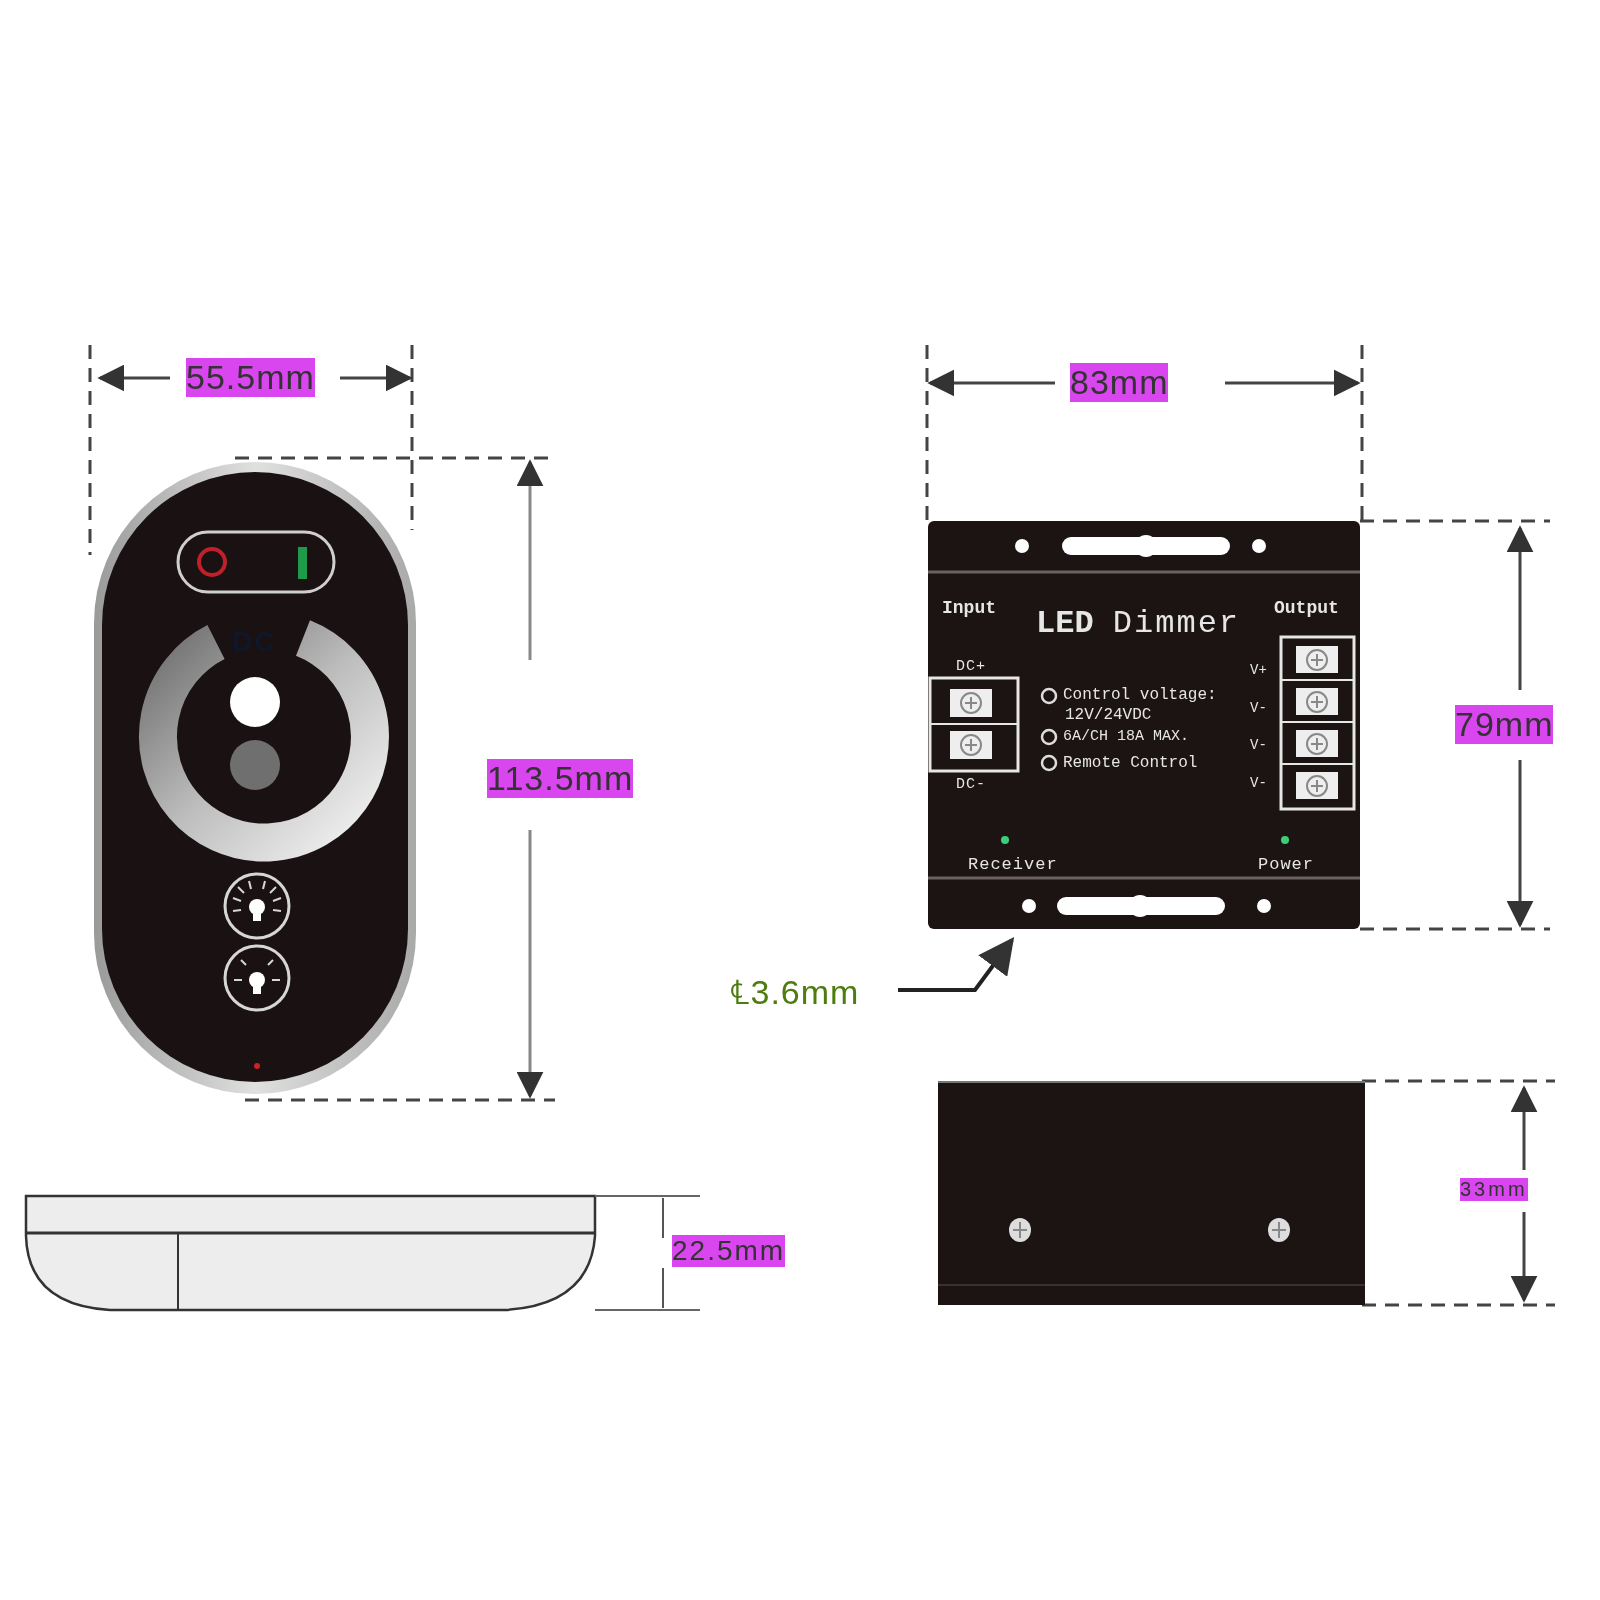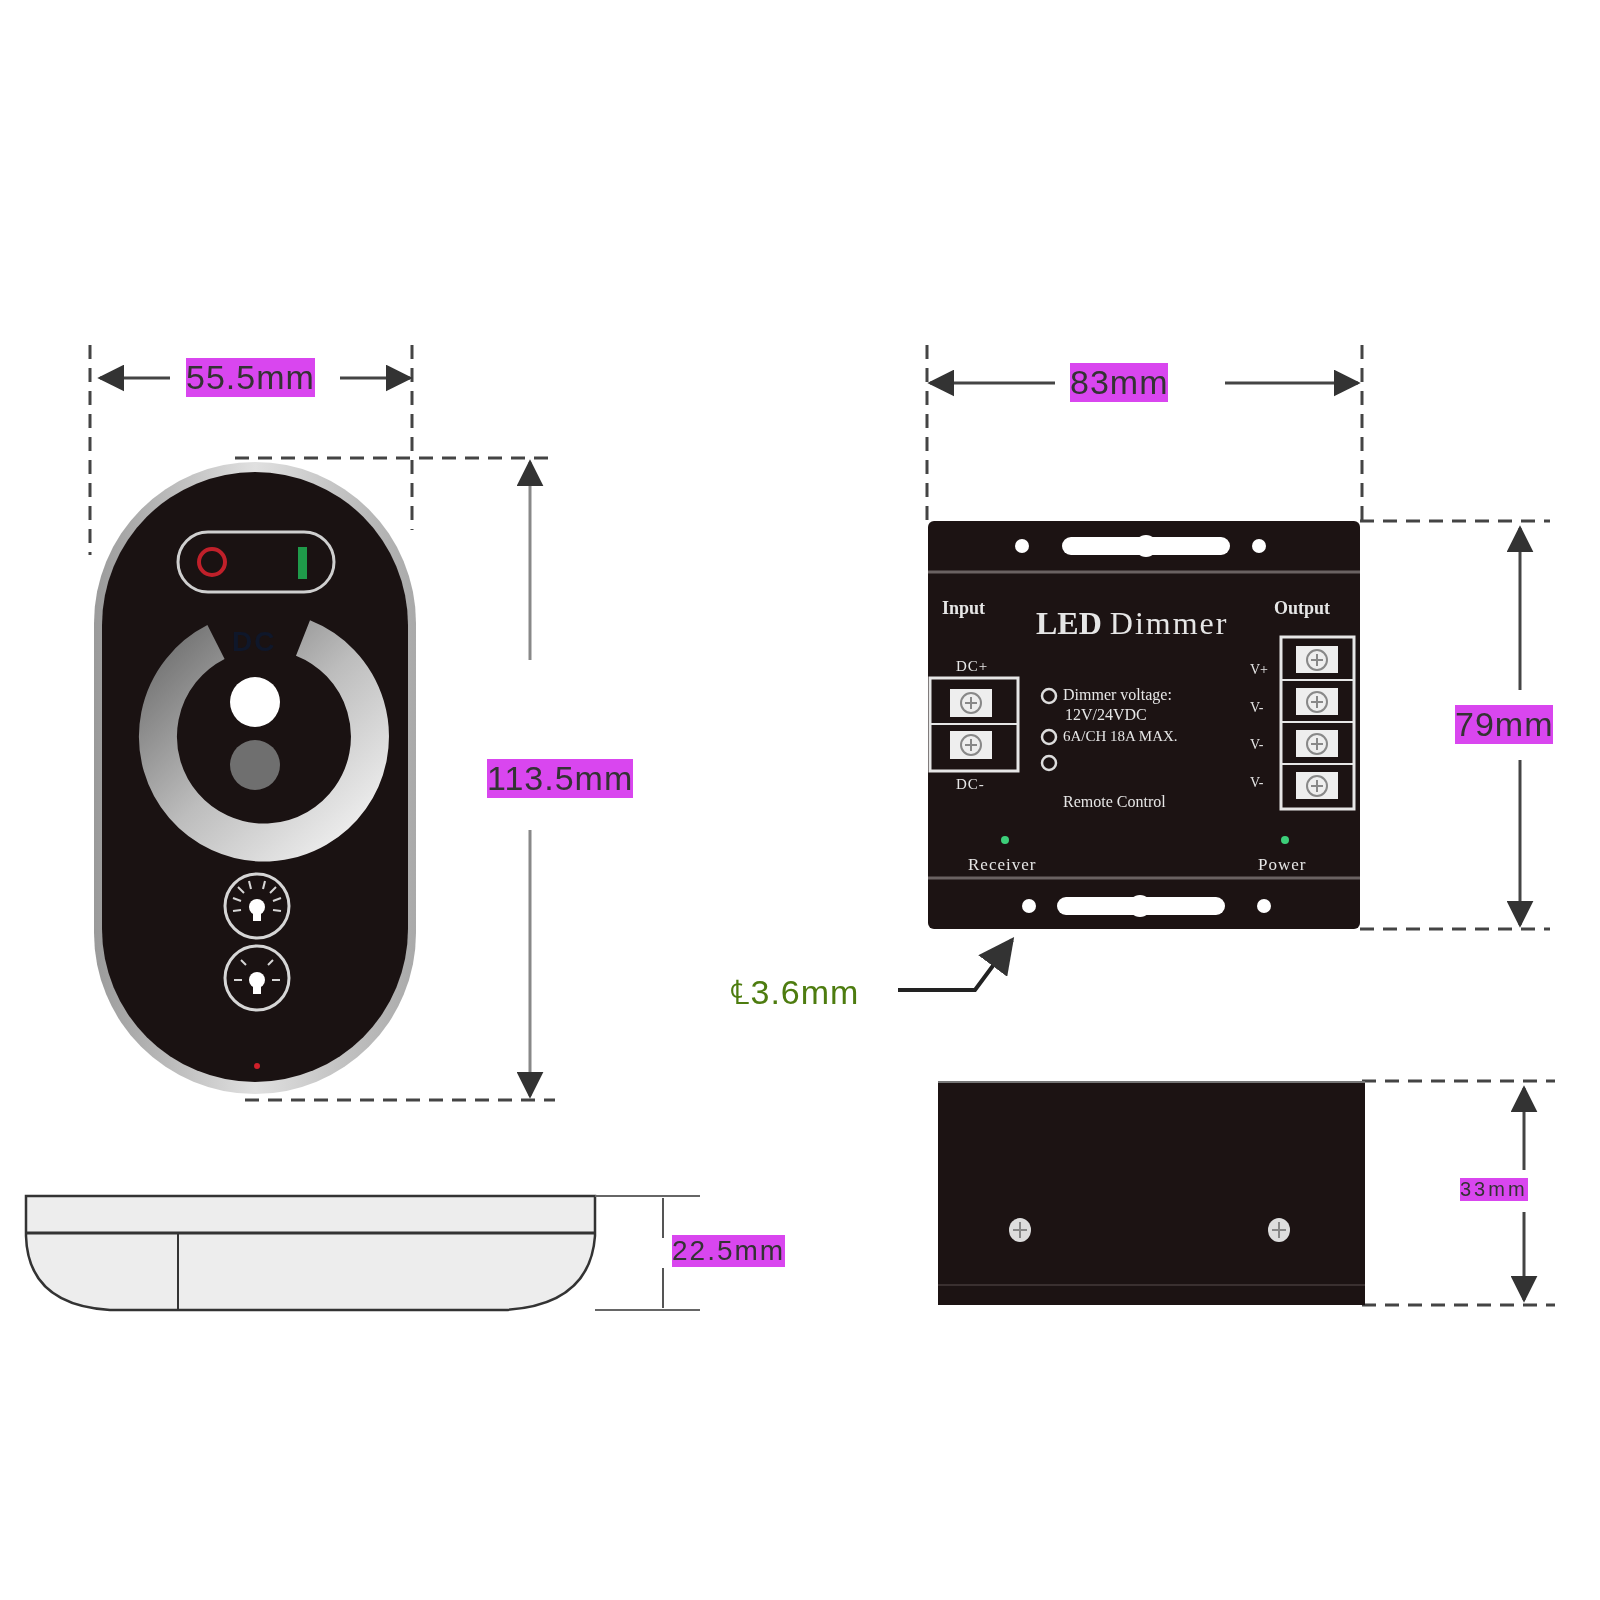--- a/index.html
+++ b/index.html
@@ -1,20 +1,20 @@
 <!DOCTYPE html>
 <html><head>
 <meta charset="utf-8">
 <style>
   html, body { margin: 0; padding: 0; background: #ffffff; }
   body { width: 1600px; height: 1600px; position: relative; overflow: hidden; font-family: "Liberation Sans", sans-serif; }
   .abs { position: absolute; }
   .dim-label { position: absolute; color: #333; font-family: "Liberation Sans", sans-serif; font-size: 34px; letter-spacing: 1px; white-space: nowrap; background: #d946ef; }
   .dim-label.small { font-size: 20px; letter-spacing: 3px; }
-  .dev-text { position: absolute; color: #e6e6e6; font-family: Liberation Serif, serif; white-space: nowrap; }
+  .dev-text { position: absolute; color: #e6e6e6; font-family: Liberation Mono, monospace; white-space: nowrap; }
   svg { position: absolute; left: 0; top: 0; }
 </style>
 </head>
 <body>
 
 <svg width="1600" height="1600" viewBox="0 0 1600 1600">
   <defs>
     <marker id="arr" viewBox="0 0 10 10" refX="9" refY="5" markerWidth="9" markerHeight="9" orient="auto-start-reverse">
       <path d="M0,0 L10,5 L0,10 z" fill="#333"></path>
     </marker>
@@ -201,19 +201,19 @@
 </div>
 
 <div class="dev-text" style="left:956px; top:658px; font-size:15px; letter-spacing:1px;">DC+</div>
 <div class="dev-text" style="left:956px; top:776px; font-size:15px; letter-spacing:1px;">DC-</div>
 
 <div class="dev-text" style="left:1250px; top:662px; font-size:14px;">V+</div>
 <div class="dev-text" style="left:1250px; top:700px; font-size:14px;">V-</div>
 <div class="dev-text" style="left:1250px; top:737px; font-size:14px;">V-</div>
 <div class="dev-text" style="left:1250px; top:775px; font-size:14px;">V-</div>
 
-<div class="dev-text" style="left:1063px; top:686px; font-size:16px;">Dimmer voltage:</div>
+<div class="dev-text" style="left:1063px; top:686px; font-size:16px;">Control voltage:</div>
 <div class="dev-text" style="left:1065px; top:706px; font-size:16px;">12V/24VDC</div>
 <div class="dev-text" style="left:1063px; top:728px; font-size:15px;">6A/CH 18A MAX.</div>
-<div class="dev-text" style="left:1063px; top:754px; font-size:16px;margin-top:39px;">Remote Control</div>
+<div class="dev-text" style="left:1063px; top:754px; font-size:16px;">Remote Control</div>
 
 <div class="dev-text" style="left:968px; top:855px; font-size:17px; letter-spacing:1px;">Receiver</div>
 <div class="dev-text" style="left:1258px; top:855px; font-size:17px; letter-spacing:1px;">Power</div>
 
 </body></html>

